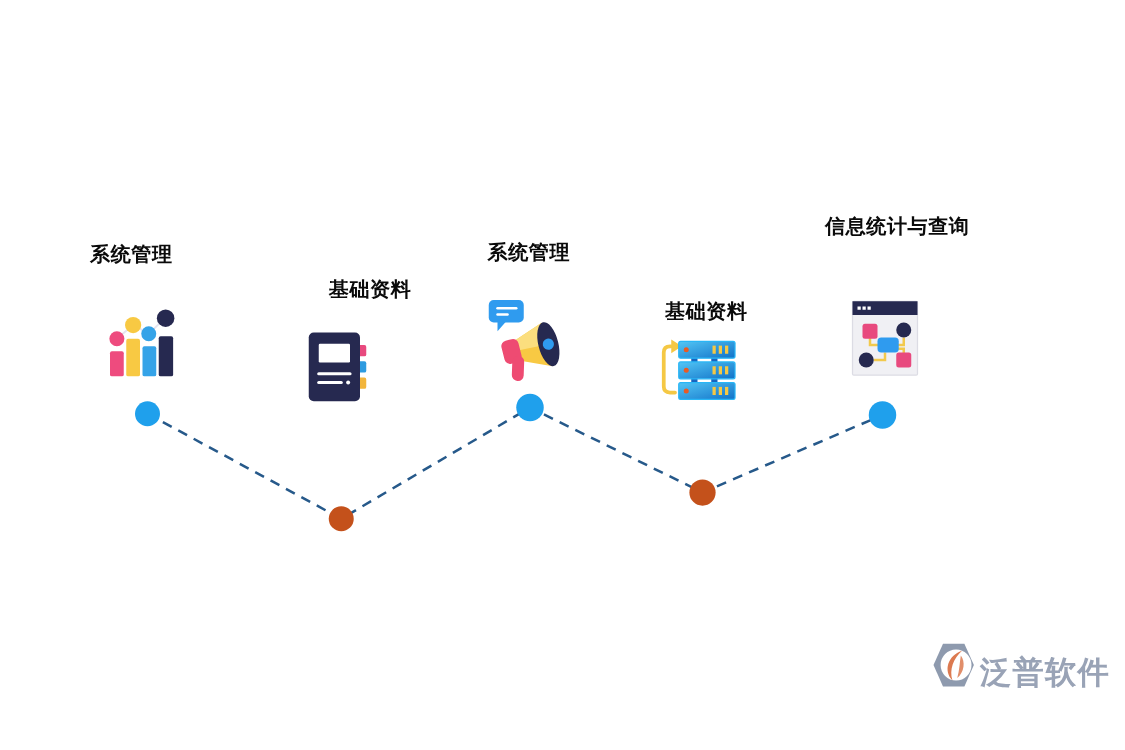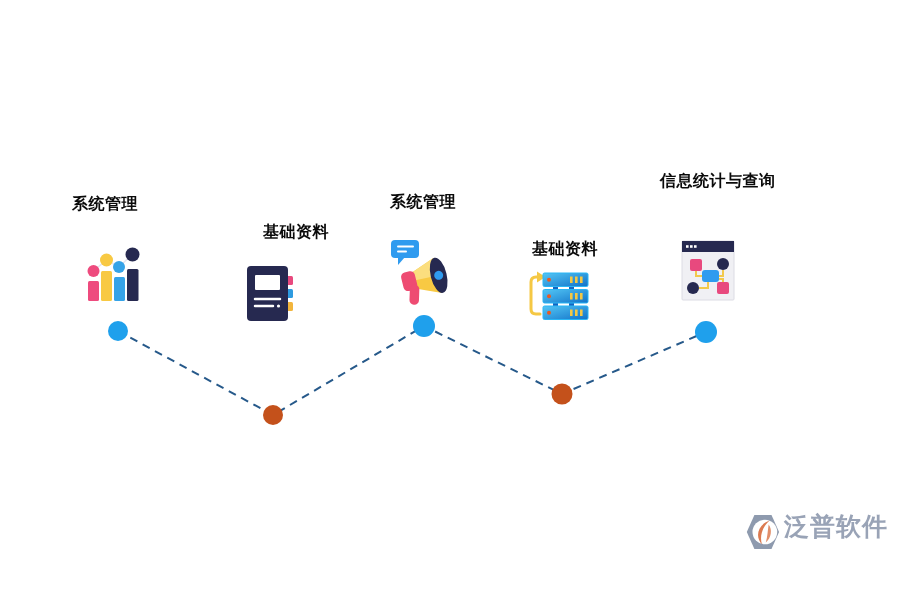--- a/index.html
+++ b/index.html
@@ -29,21 +29,21 @@
     position: absolute;
   }
   .footer {
     position: absolute;
     right: 12px;
     bottom: 5px;
     text-align: right;
   }
   .footer-row {
     display: flex;
-    align-items: flex-start;
+    align-items: flex-end;
     gap: 3px;
     justify-content: flex-end;
   }
   .brand-text {
     font-size: 25px;
     font-weight: bold;
     color: #99A3B6;
     letter-spacing: 1px;
     line-height: 1.1;
   }

